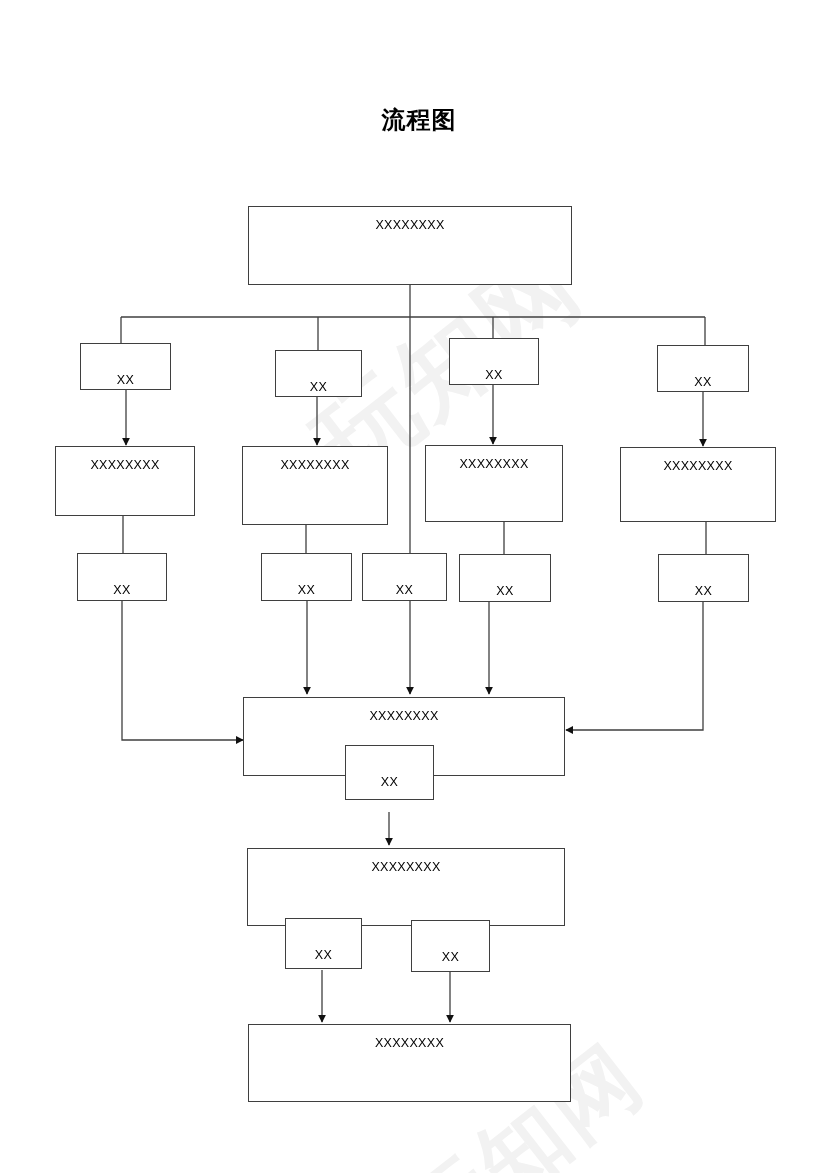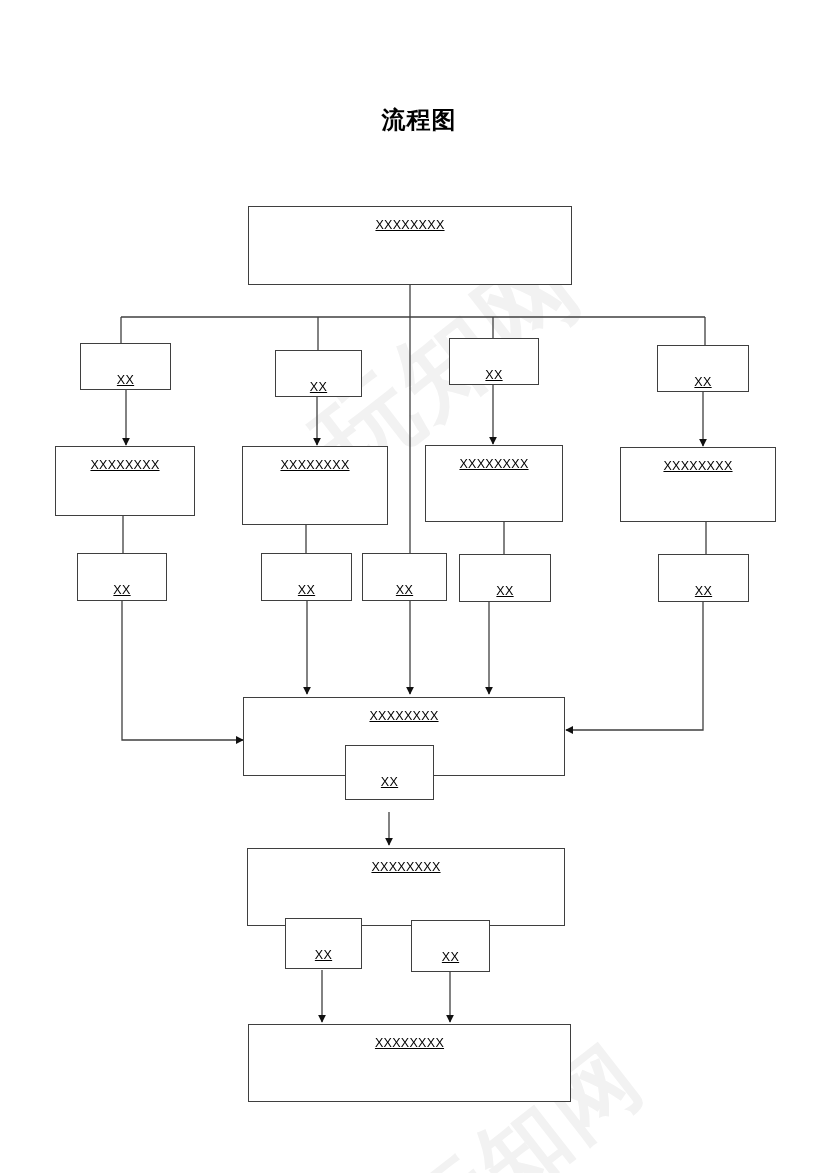--- a/index.html
+++ b/index.html
@@ -70,21 +70,20 @@
     pointer-events: none;
   }
 
   
   .node {
     position: absolute;
     box-sizing: border-box;
     border: 1.3px solid #3f3f3f;
     background: #ffffff;
     z-index: 2;
-    text-decoration: underline;
   }
   .node .lbl {
     display: block;
     width: 100%;
     text-align: center;
     color: #000000;
     font-family: "Liberation Sans", "DejaVu Sans", sans-serif;
     white-space: nowrap;
   }
   

